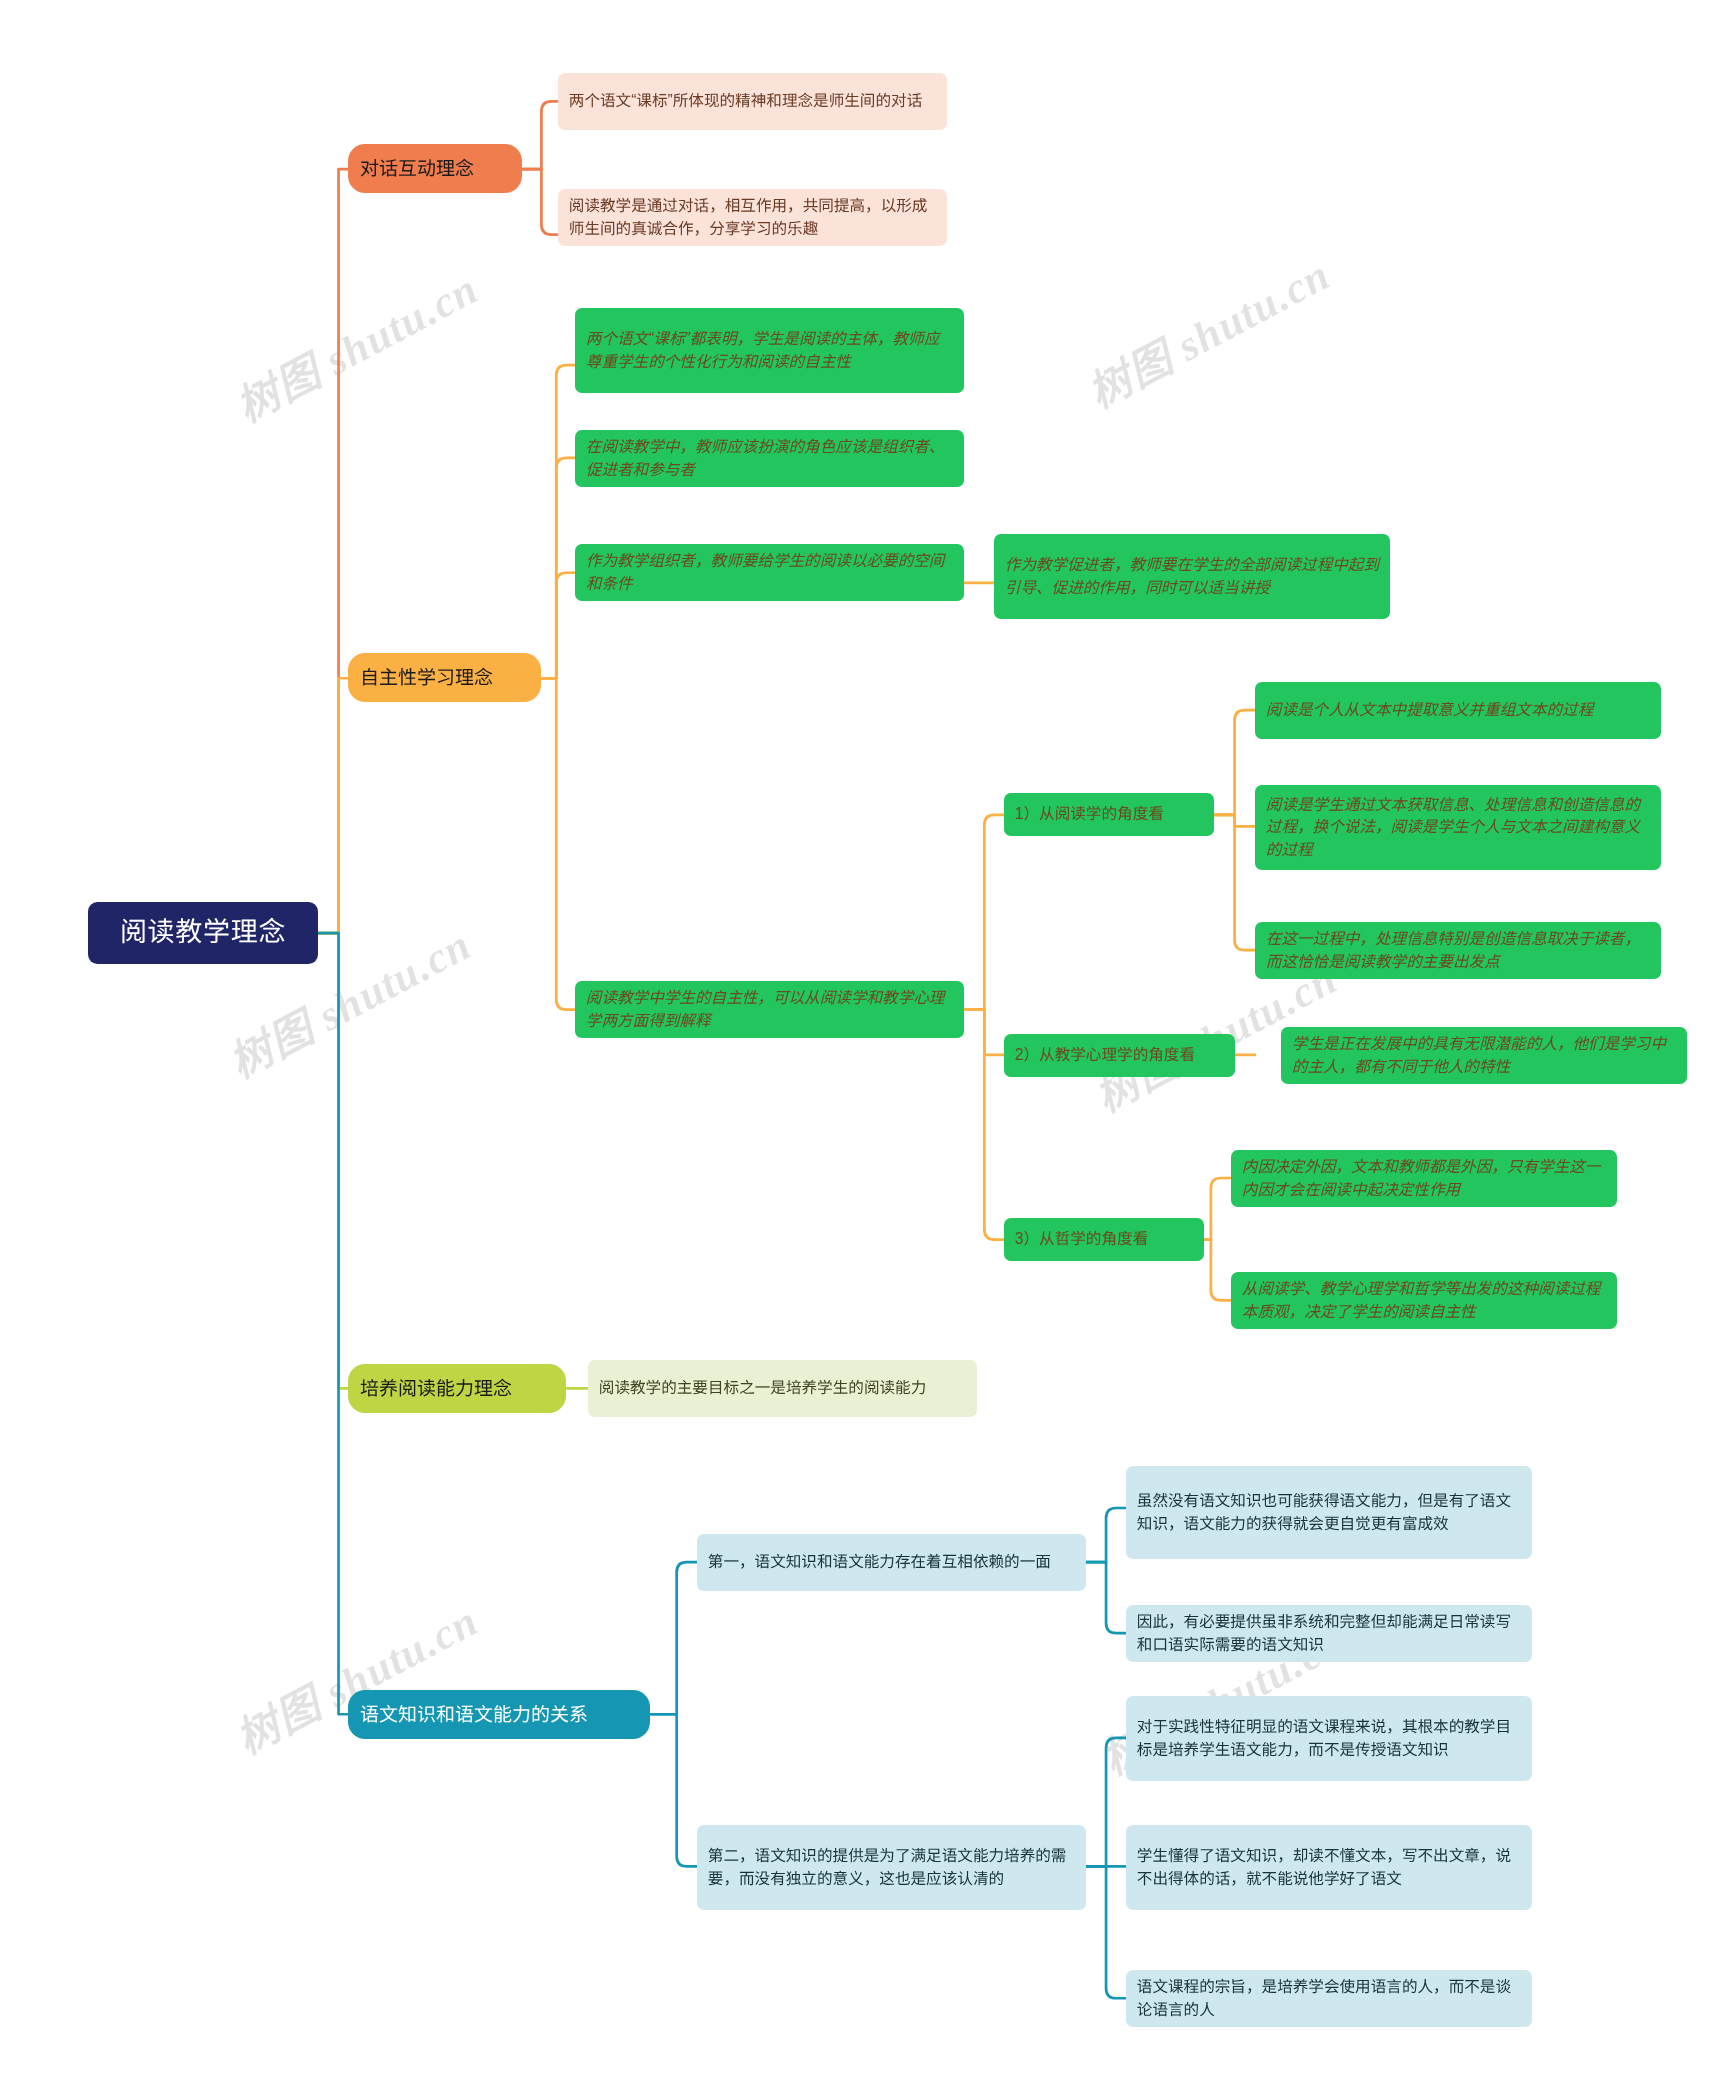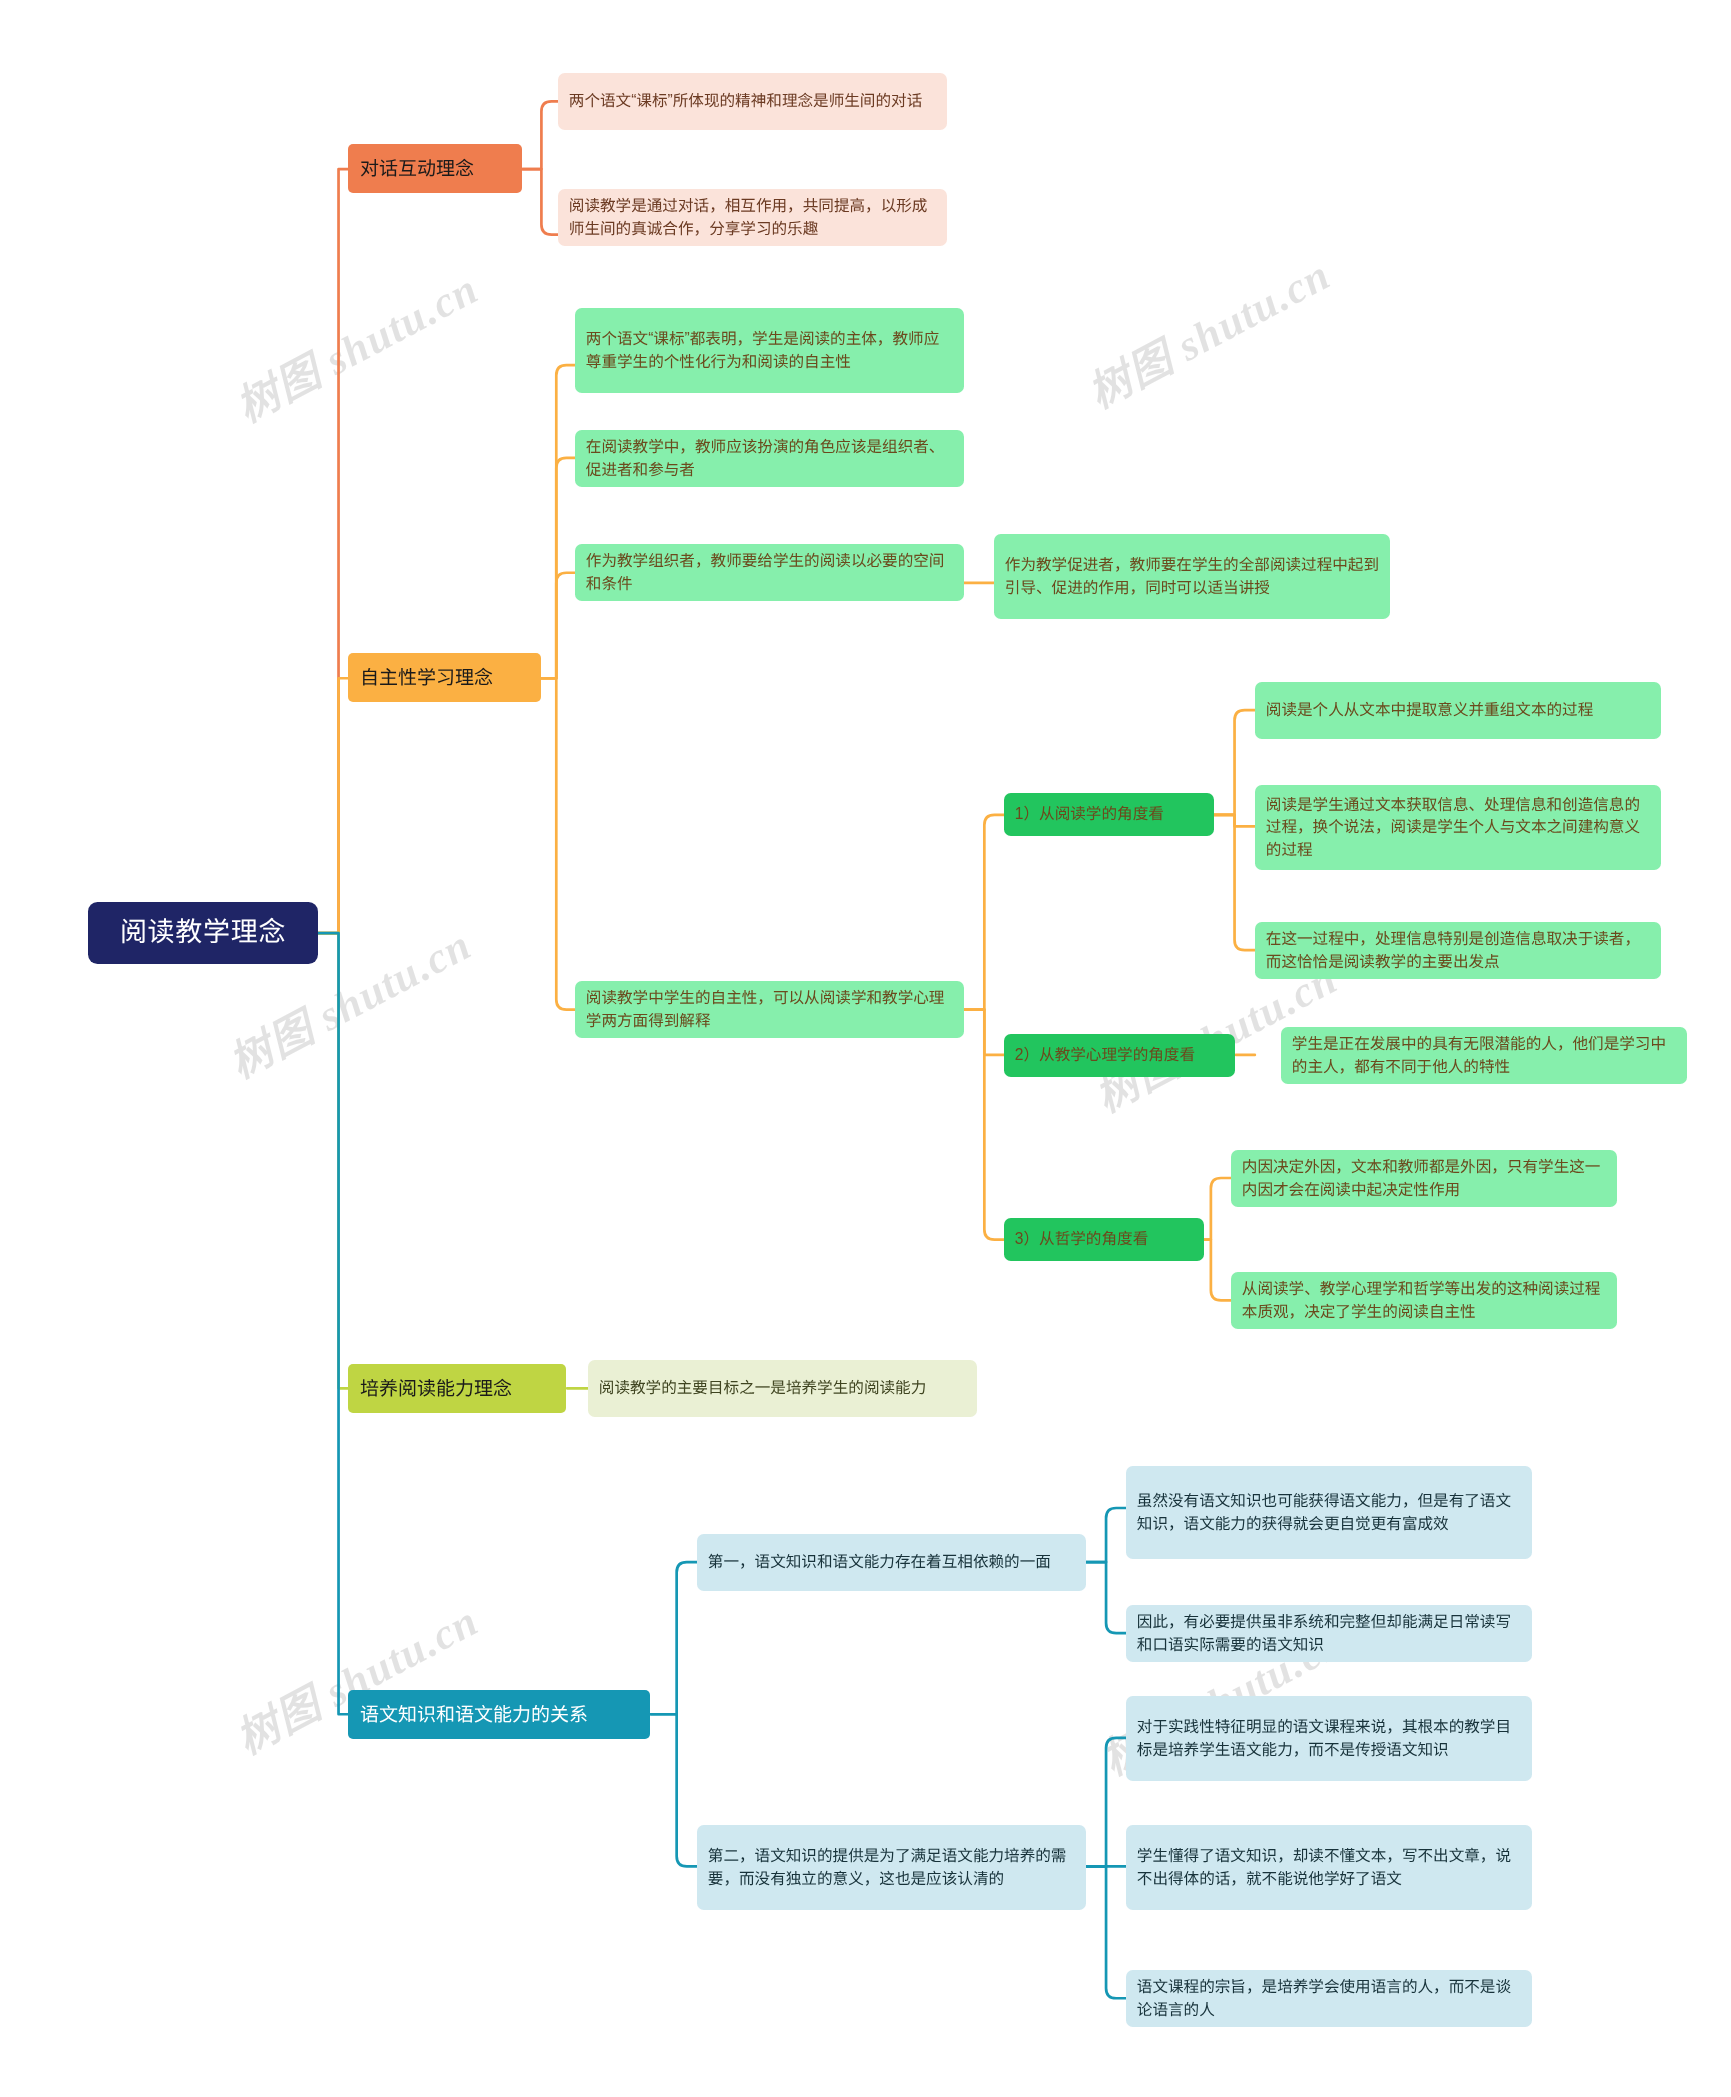--- a/index.html
+++ b/index.html
@@ -33,30 +33,30 @@
   .node .txt{display:block;width:100%;}
 
   
   .root{
     background:#1f2566;color:#ffffff;border-radius:9.5px;
     font-size:27px;font-weight:400;justify-content:center;
     letter-spacing:0.7px;
   }
 
   
-  .b1{font-size:19px;border-radius:5px;padding:0 12px;font-weight:400;}
+  .b1{font-size:19px;border-radius:17px;padding:0 12px;font-weight:400;}
   .b1.orange{background:#ef7d4e;color:#1a1a1a;}
   .b1.amber {background:#fbb043;color:#1a1a1a;}
   .b1.green {background:#bfd543;color:#1a1a1a;}
   .b1.blue  {background:#1597b4;color:#ffffff;}
 
   
   .leaf{font-size:15.6px;padding:9.5px 10.8px;border-radius:6.8px;align-items:center;}
   .leaf.peach {background:#fbe3da;color:#6b3a22;}
-  .leaf.cream {background:#86efac;color:#6b4a1d;}
+  .leaf.cream {background:#22c55e;color:#6b4a1d;font-style:italic;}
   .leaf.cream2{background:#22c55e;color:#6b4a1d;}
   .leaf.olive {background:#eaf0d4;color:#3f4420;}
   .leaf.sky   {background:#cfe8f0;color:#17323a;}
 </style>
 </head>
 <body>
 
 <div id="canvas">
 
   <div class="wm" style="left:223px;top:379px;">树图 shutu.cn</div>

